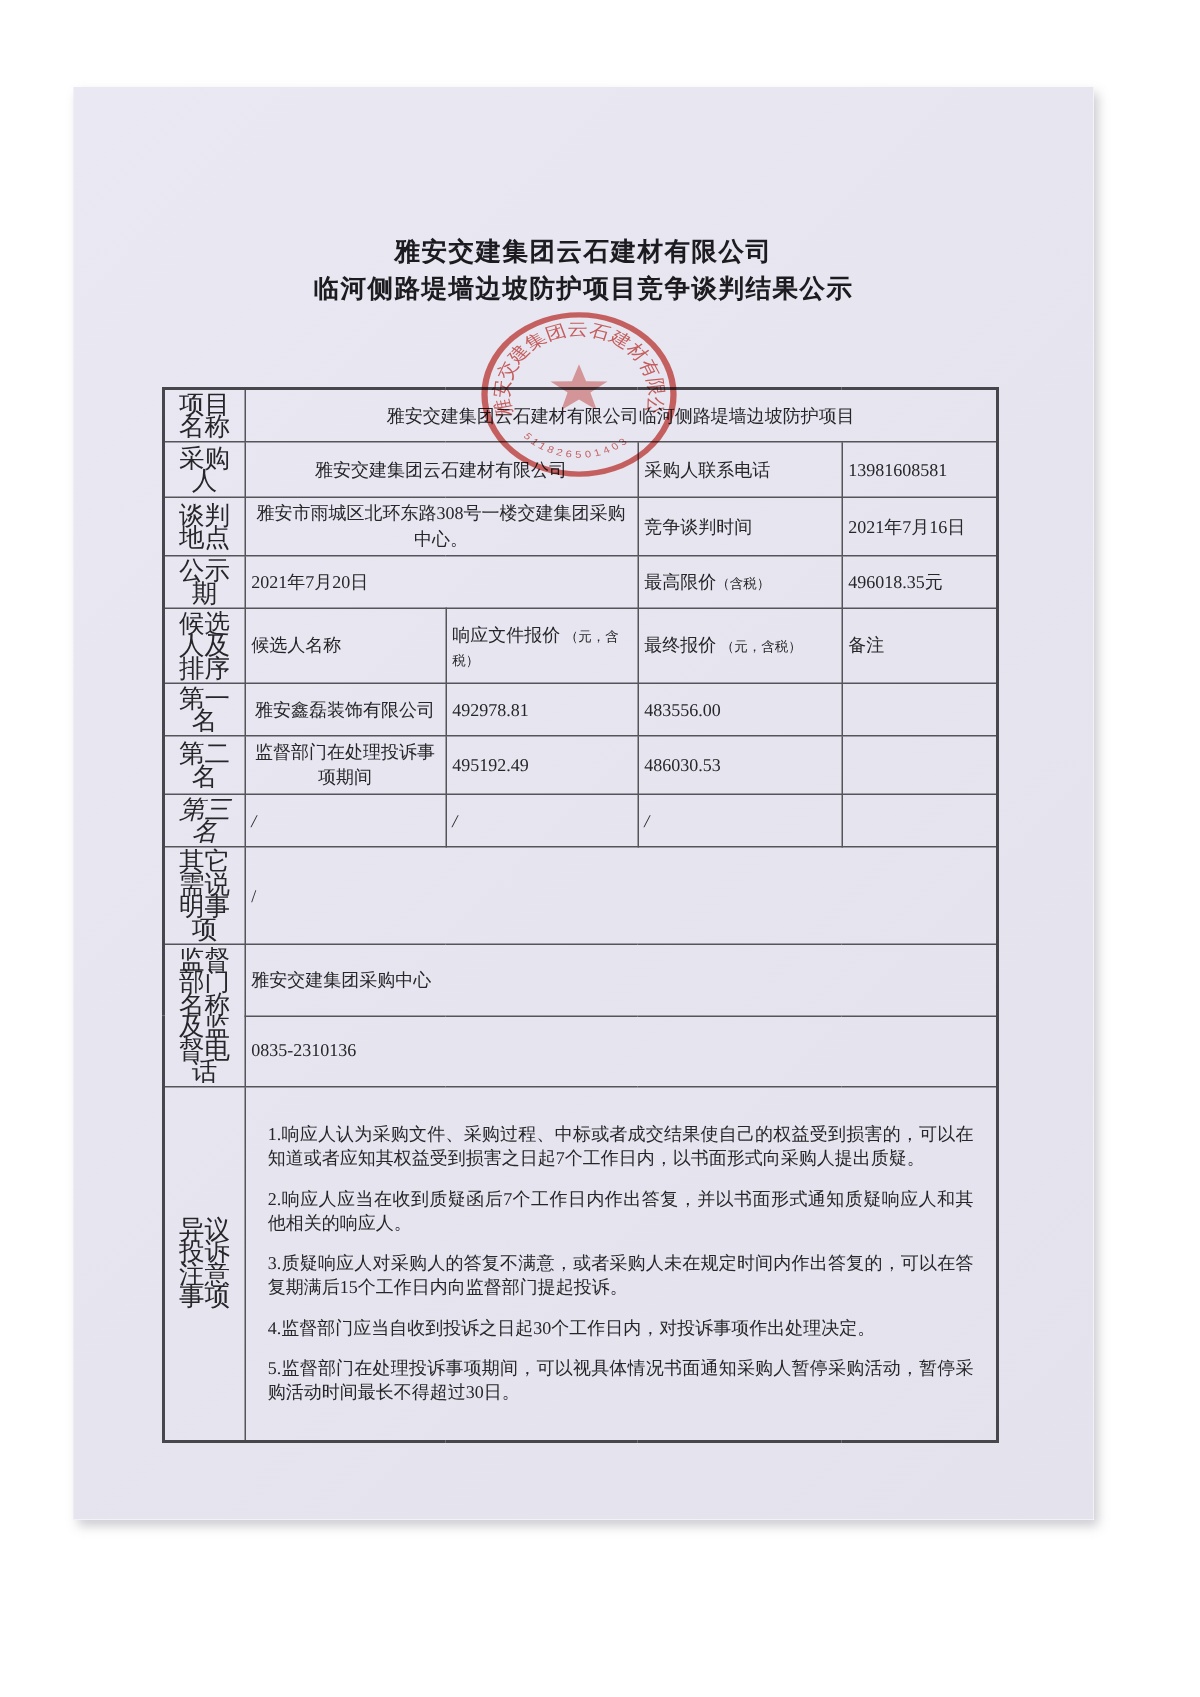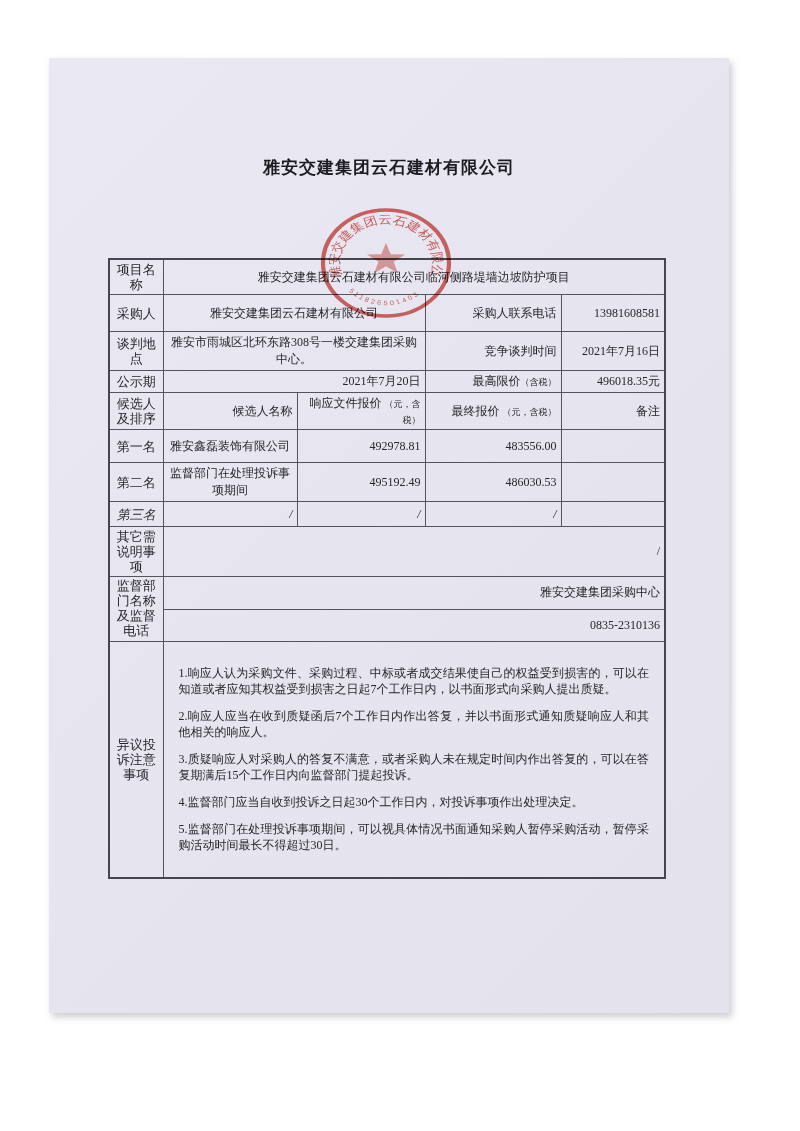--- a/index.html
+++ b/index.html
@@ -27,46 +27,47 @@
     font-size:12px;color:#26262a;
   }
   table.main td{
     border:1px solid #54545a;
     padding:2px 4px;
     vertical-align:middle;
     overflow:hidden;
   }
   table.main{border:2px solid #46464c;}
   td.lab{
-    text-align:center;padding:1px 0;font-size:13px;line-height:15px;
+    text-align:center;padding:1px 0;font-size:17px;line-height:15px;
   }
-  .c{text-align:right;}
+  .c{text-align:left;}
   .l{text-align:center;}
   .small{font-size:9px;letter-spacing:0;}
   tr.r1{height:35px;} tr.r2{height:37px;} tr.r3{height:36px;}
   tr.r4{height:21px;} tr.r5{height:28px;} tr.r6{height:33px;}
   tr.r7{height:34px;} tr.r8{height:25px;font-style:italic;} tr.r9{height:35px;}
-  tr.r10a{height:31px;font-family:Liberation Mono, monospace;} tr.r10b{height:31px;} tr.r11{height:236px;}
+  tr.r10a{height:31px;} tr.r10b{height:31px;} tr.r11{height:236px;}
   td.objection-cell{
     vertical-align:top;padding:40px 10px 8px 6px;line-height:16px;
     font-size:12px;text-align:justify;
   }
   .obj-line{margin:11px;}
   .stamp{
     position:absolute;left:267px;top:146px;width:140px;height:118px;
     mix-blend-mode:multiply;opacity:.88;pointer-events:none;
   }
 </style>
 </head>
 <body>
 
 <div class="paper">
 
   <div class="titleblock">
     <div>雅安交建集团云石建材有限公司</div>
+    <div>临河侧路堤墙边坡防护项目竞争谈判结果公示</div>
   </div>
 
   <table class="main">
     <colgroup>
       <col style="width:54px">
         <col style="width:134px">
         <col style="width:128px">
       <col style="width:136px">
         <col style="width:104px">
     </colgroup>

